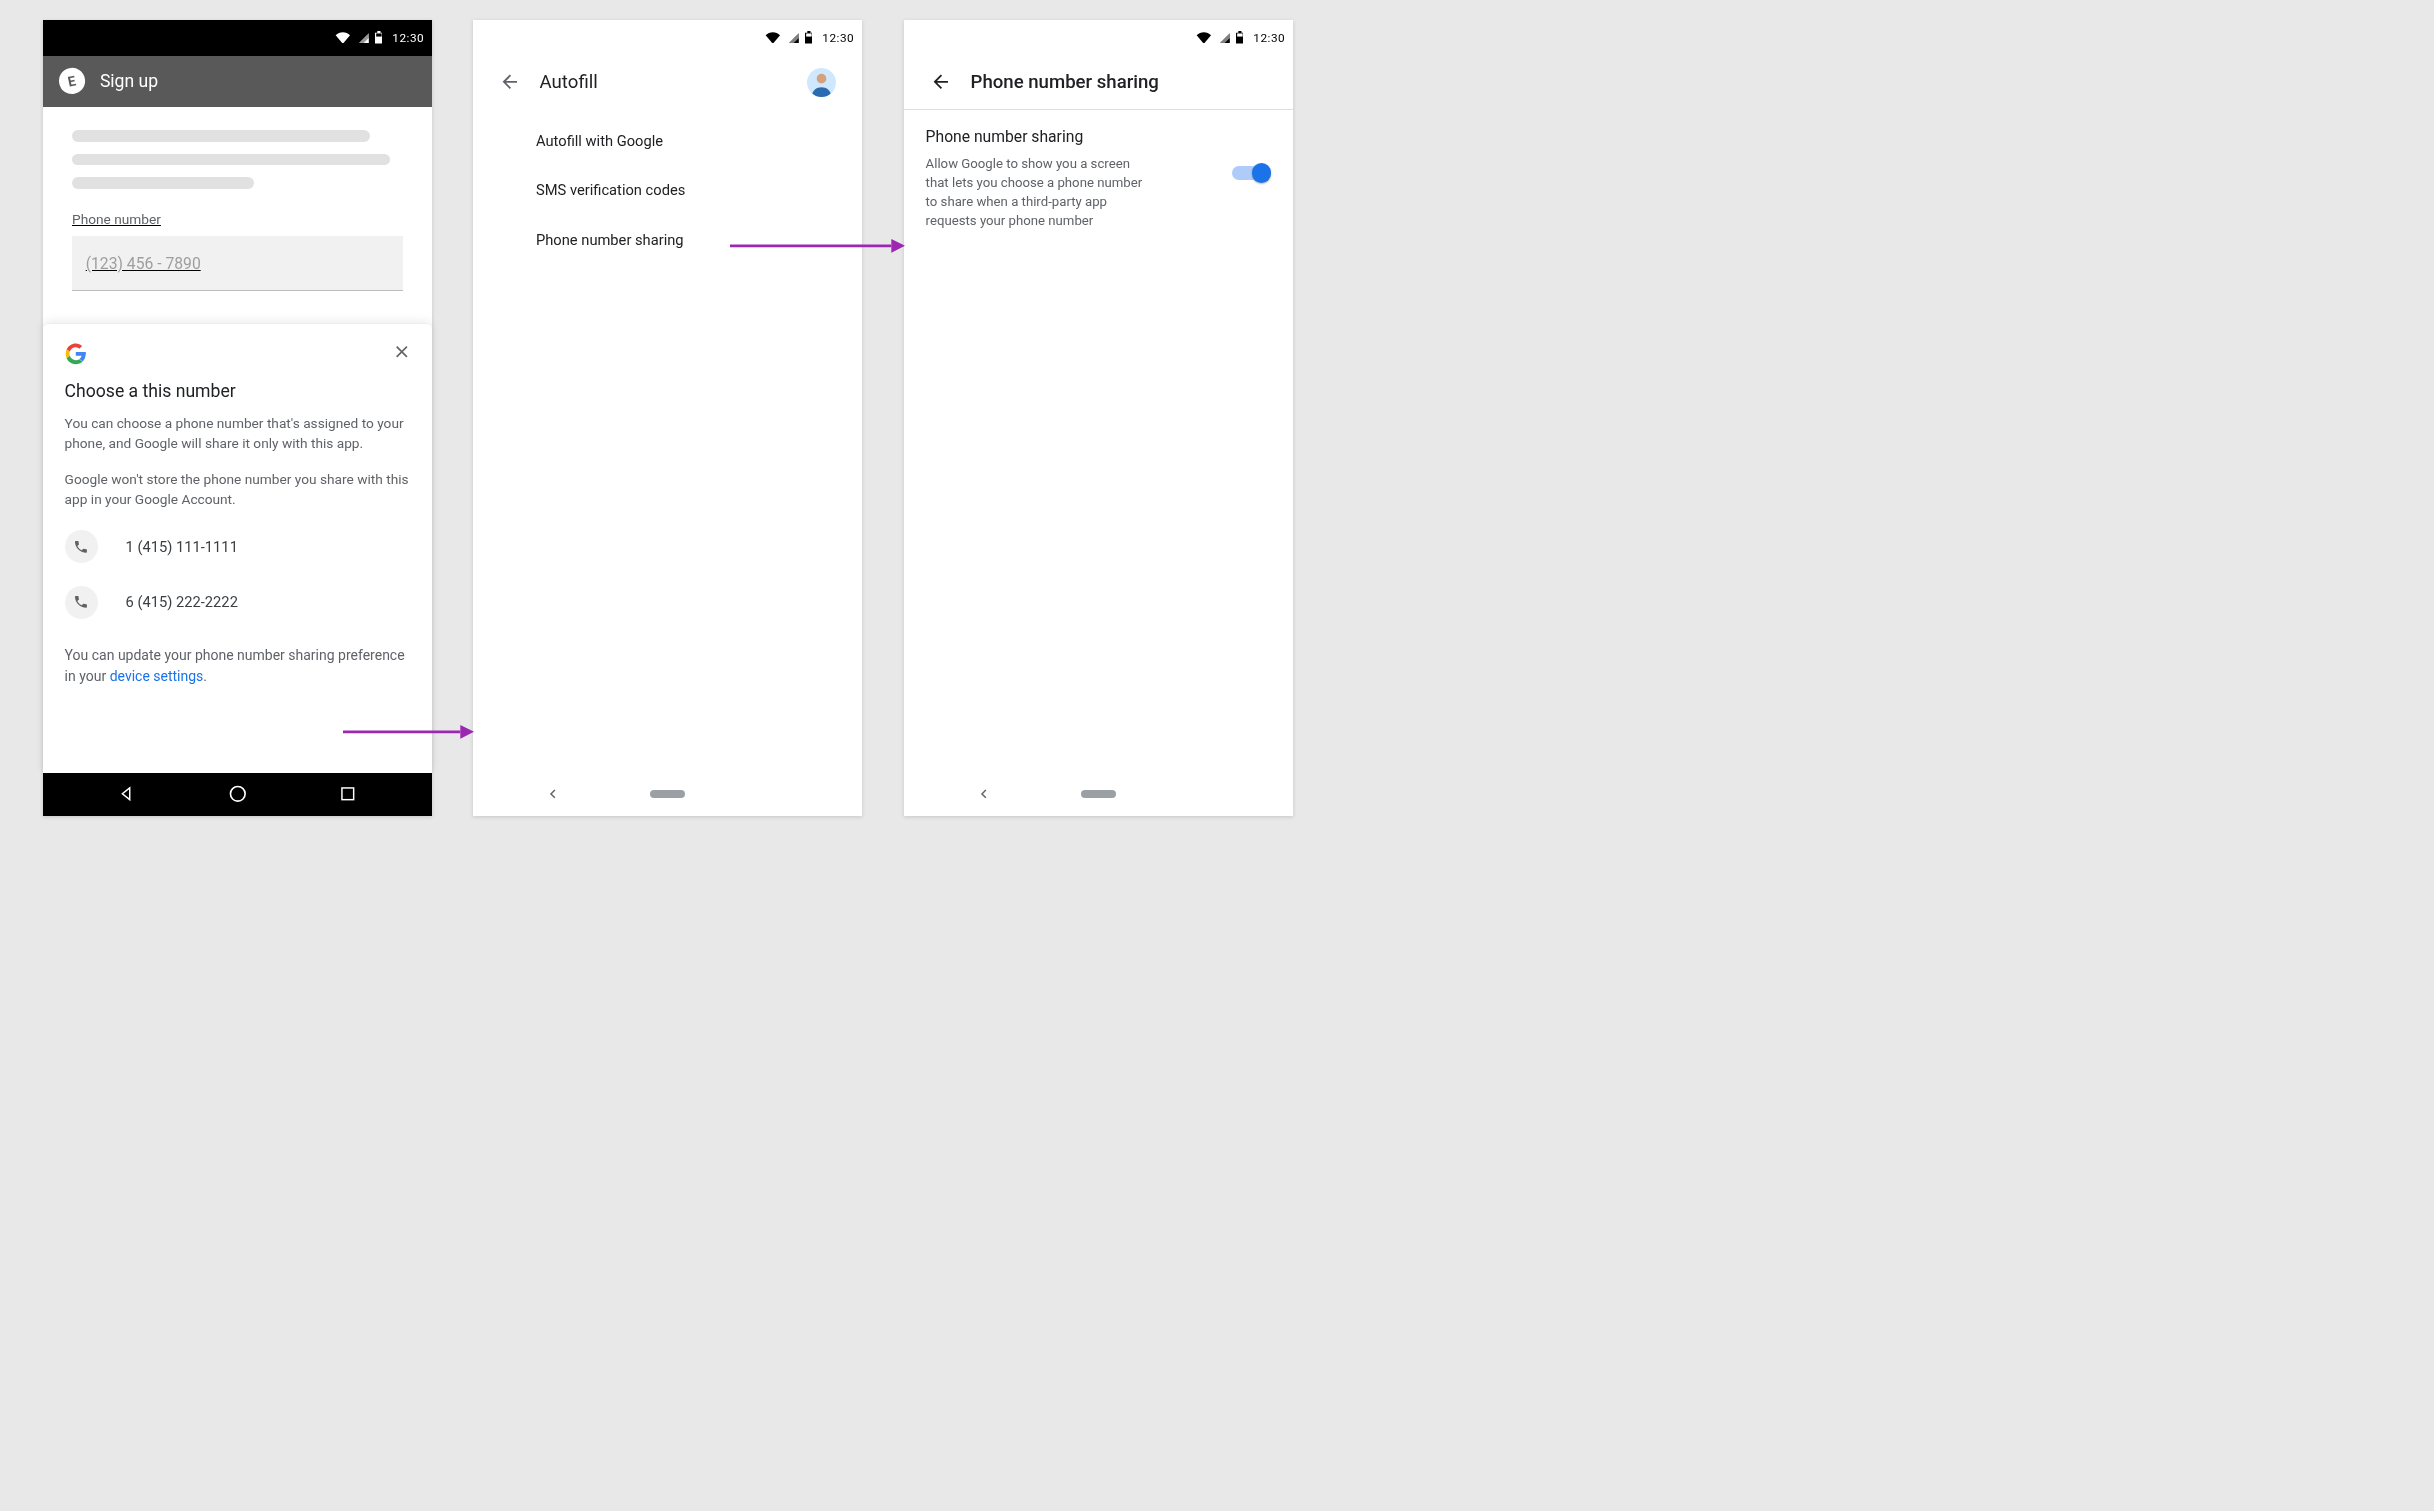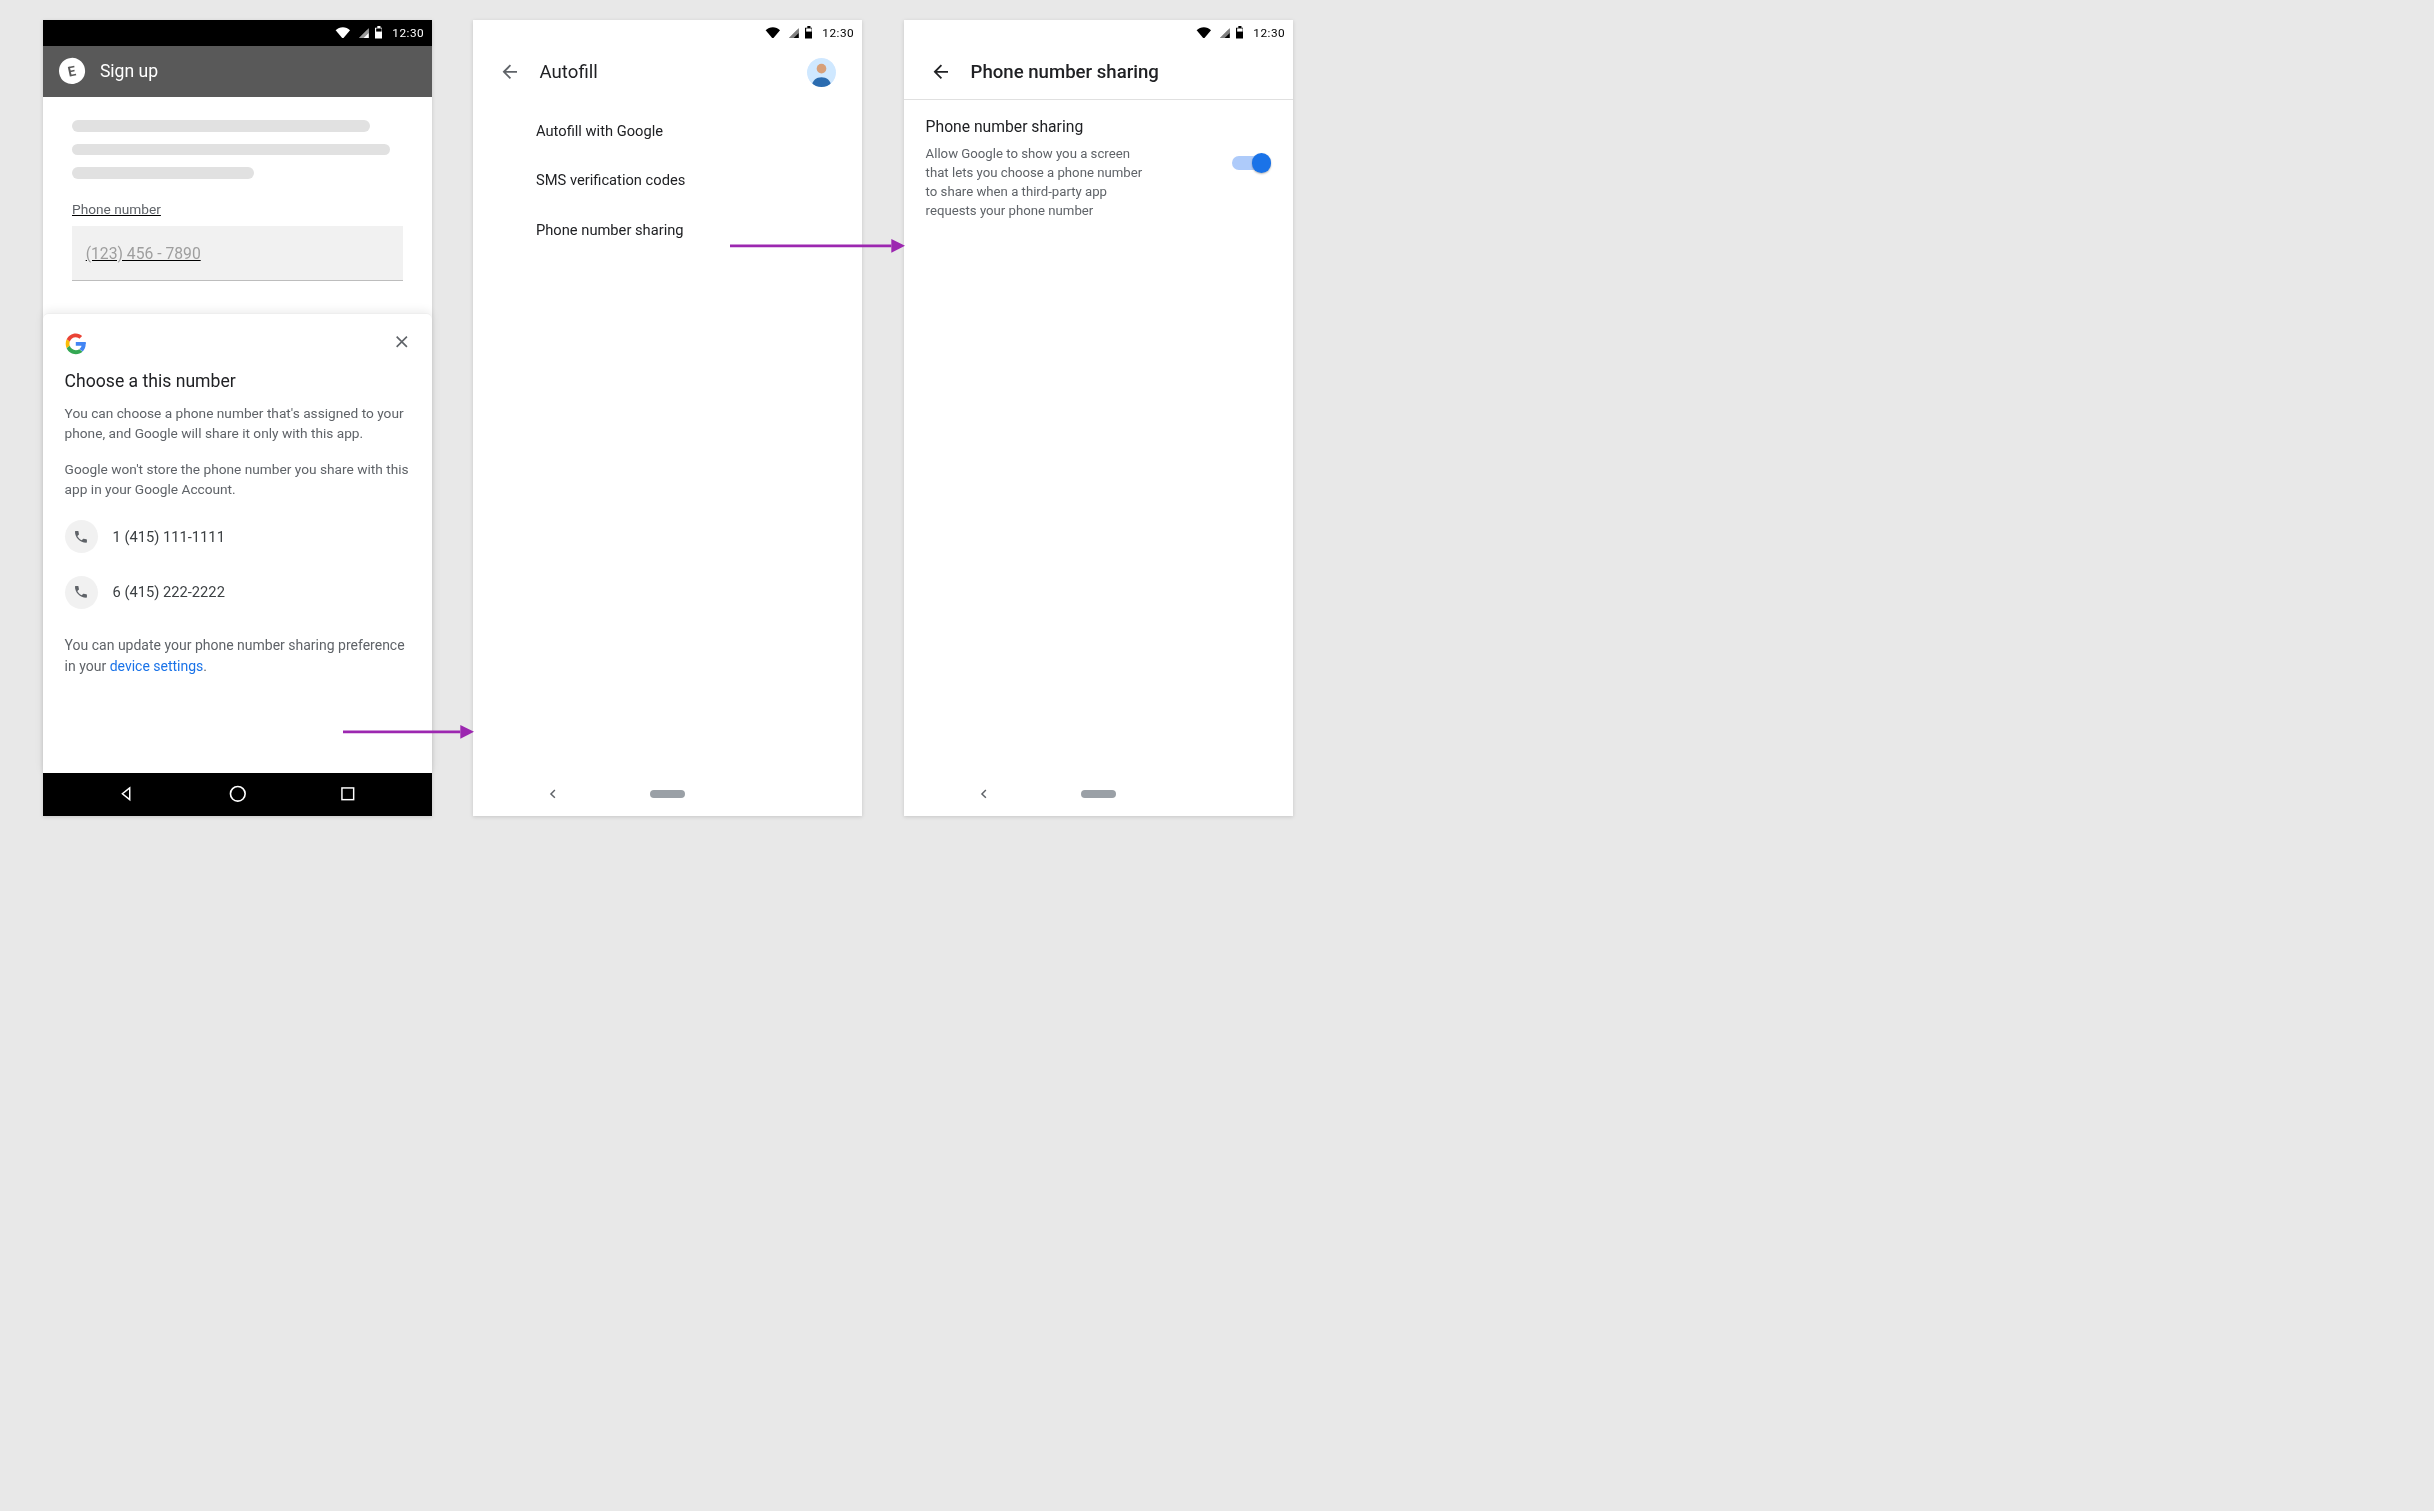--- a/index.html
+++ b/index.html
@@ -20,21 +20,21 @@
     flex-direction: column;
   }
   .phone1 { left: 43px;  top: 19.6px; height: 796px; }
   .phone2 { left: 473px; top: 19.6px; height: 796px; }
   .phone3 { left: 904px; top: 19.6px; height: 796px; }
 
   
   .status-bar {
     background: #000;
     color: #fff;
-    height: 26px;
+    height: 36px;
     display: flex;
     align-items: center;
     justify-content: flex-end;
     padding: 0 7.8px;
     font-size: 11.8px;
     gap: 6px;
   }
   .status-bar.light { background: #fff; color: #000; }
   .status-bar .time { margin-left: 3.9px; letter-spacing: 0.5px; }
   .status-bar svg { display: block; }
@@ -83,21 +83,21 @@
     box-shadow: 0 -2px 9.8px rgba(0,0,0,0.08);
     padding: 19.6px 21.6px 15.7px;
     flex: 1;
     display: flex; flex-direction: column;
   }
   .sheet-top { display: flex; justify-content: space-between; align-items: flex-start; margin-bottom: 15.7px; }
   .g-logo { width: 21.6px; height: 21.6px; }
   .close-x { width: 17.6px; height: 17.6px; cursor: pointer; }
   .sheet h2 { font-size: 17.6px; font-weight: 400; color: #202124; margin-bottom: 13.7px; }
   .sheet p { font-size: 13.7px; color: #5f6368; line-height: 1.45; margin-bottom: 15.7px; }
-  .phone-opt { display: flex; align-items: center; gap: 15px; padding: 4.9px 0 17.6px; cursor: pointer; }
+  .phone-opt { display: flex; align-items: center; gap: 28px; padding: 4.9px 0 17.6px; cursor: pointer; }
   .phone-opt .ico {
     width: 33px; height: 33px; border-radius: 50%; background: #f1f1f1;
     display: flex; align-items: center; justify-content: center;
   }
   .phone-opt .num { font-size: 14.7px; color: #3c4043; }
   .sheet .footnote { font-size: 14px; color: #5f6368; line-height: 1.45; margin-top: 9px; }
   .sheet .footnote a { color: #1a73e8; text-decoration: none; cursor: pointer; }
 
   
   .navbar {

